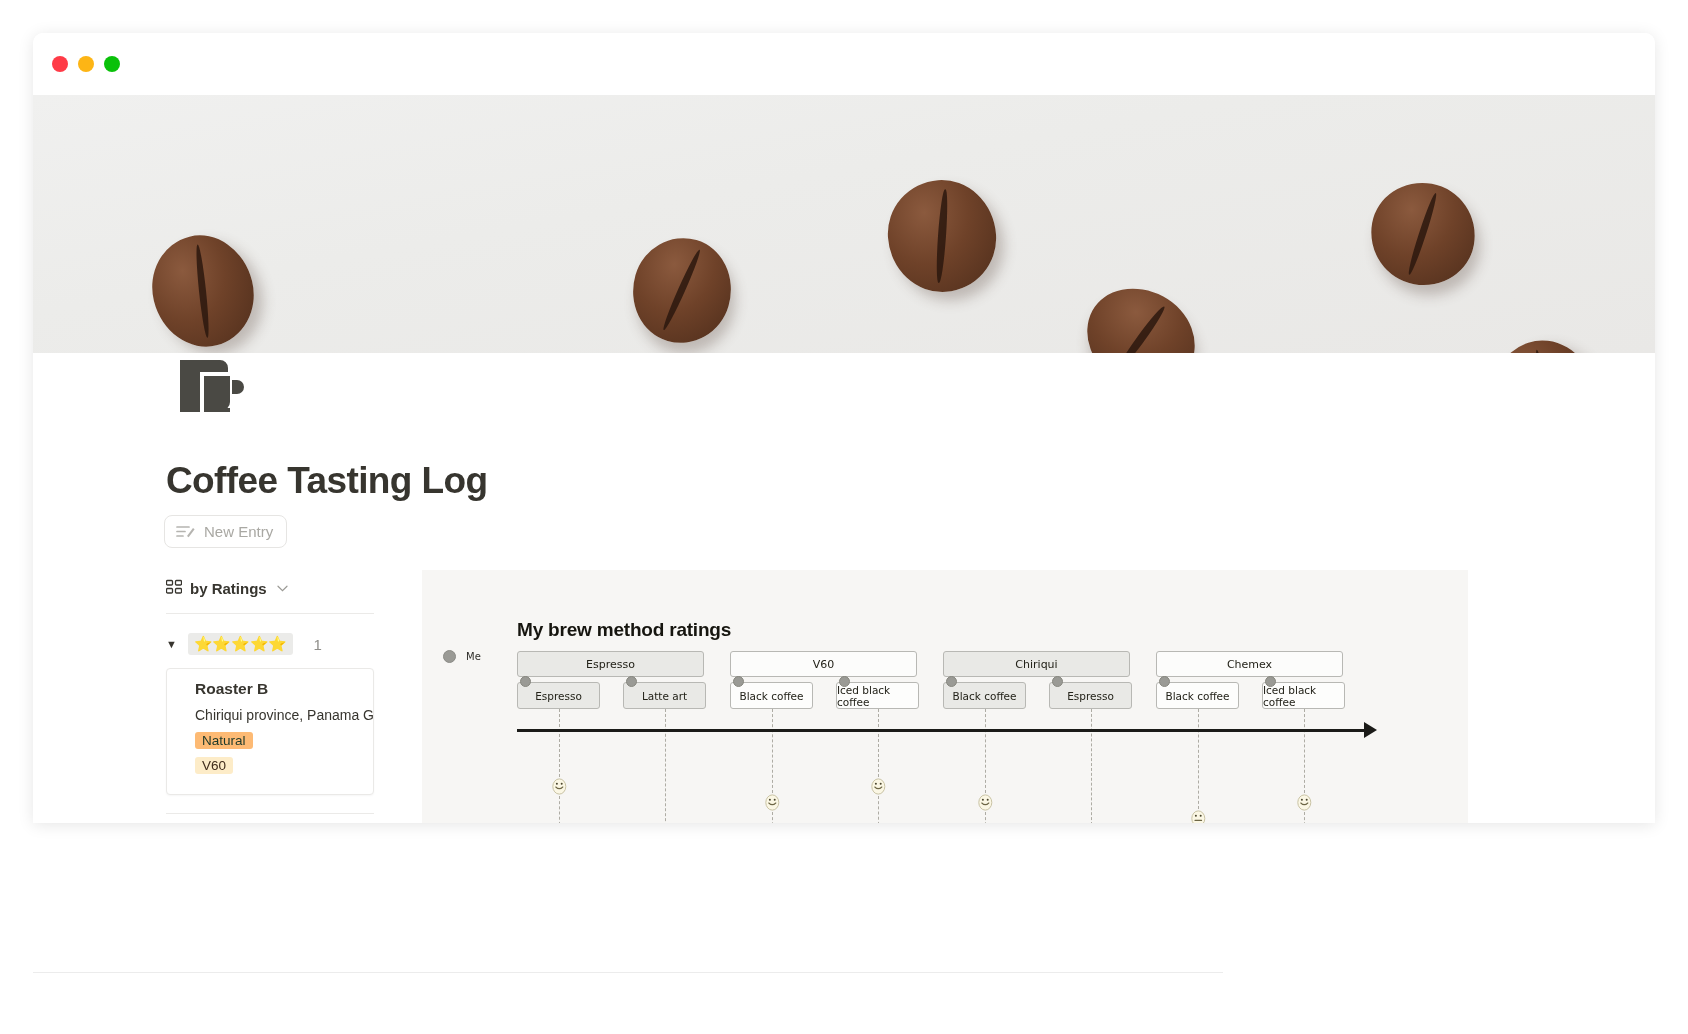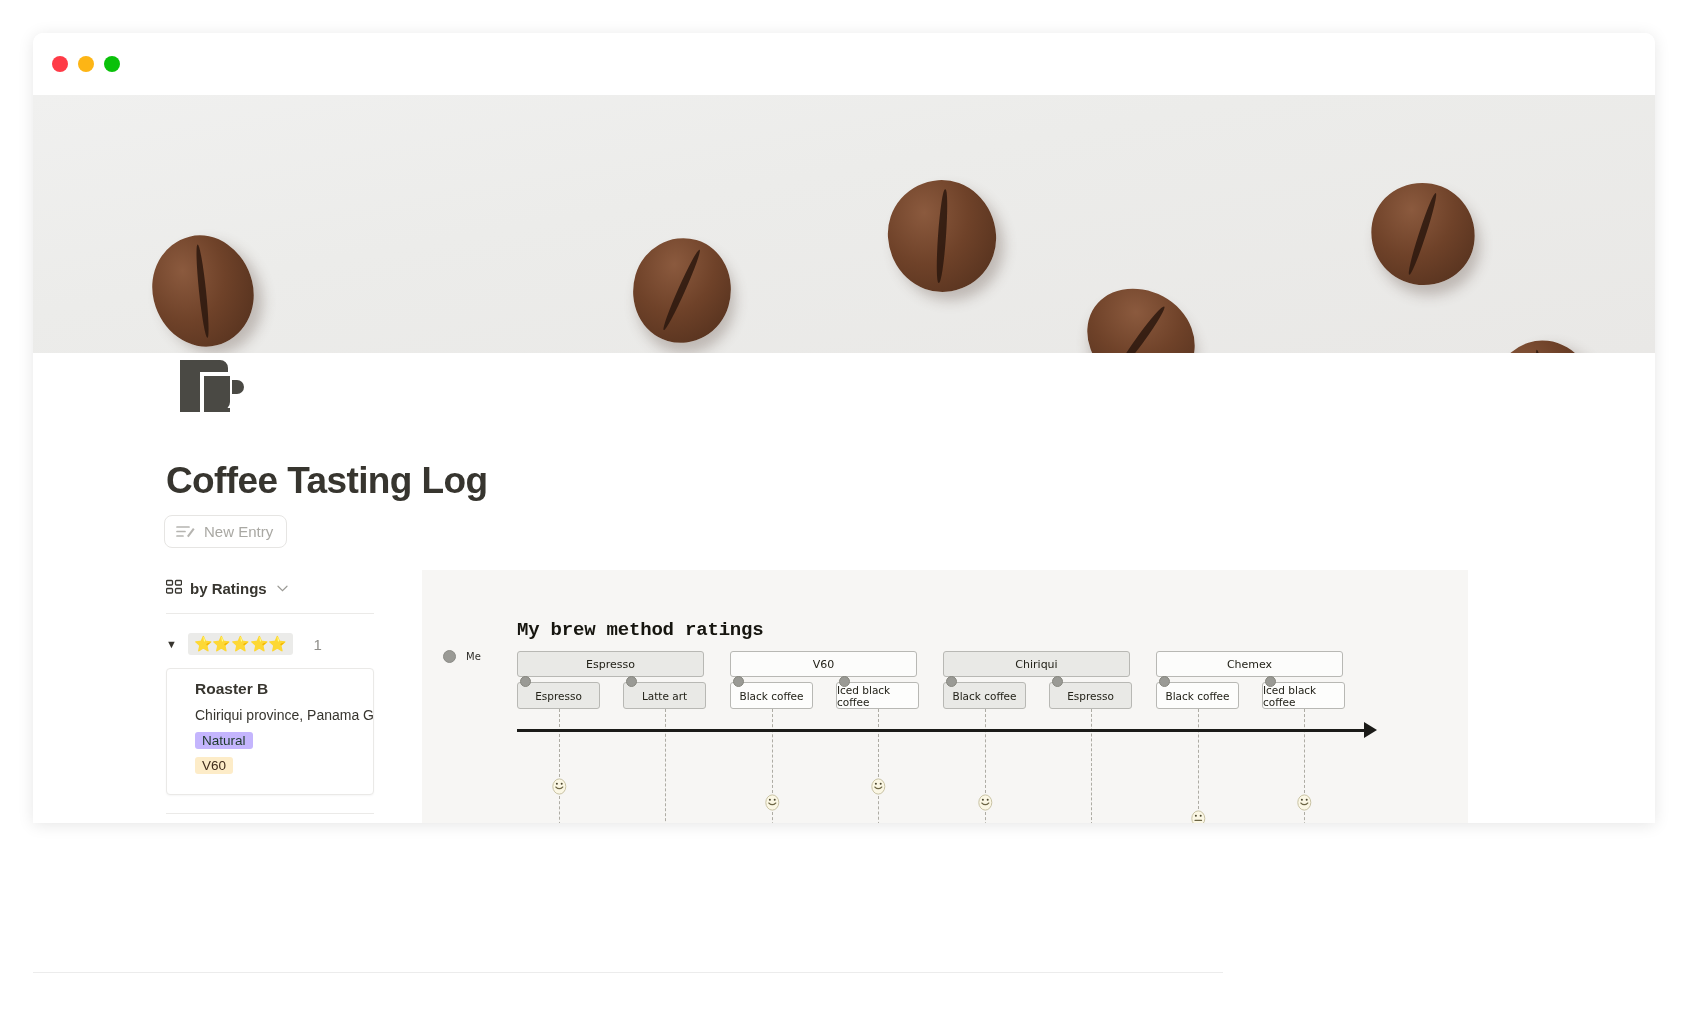--- a/index.html
+++ b/index.html
@@ -197,41 +197,41 @@
     white-space: nowrap;
     margin-bottom: 8px;
   }
   .pill {
     display: inline-block;
     font-size: 13.5px;
     padding: 1px 7px;
     border-radius: 3px;
     margin-bottom: 7px;
   }
-  .pill.green  { background: #c4b5fd; color: #1c3829; text-align: right; }
+  .pill.green  { background: #fdba74; color: #1c3829; text-align: right; }
   .pill.yellow { background: #fdecc8; color: #402c1b; }
 
   
   .diagram {
     position: absolute;
     left: 389px;
     top: 537px;
     width: 1046px;
     height: 286px;
     background: #f7f6f4;
     overflow: hidden;
   }
   .diagram-title {
     position: absolute;
     left: 95px;
     top: 49px;
     font-size: 19px;
     font-weight: 700;
     color: #16150f;
-    font-family: Liberation Mono, monospace;
+    font-family: Liberation Sans, sans-serif;
     letter-spacing: -0.2px;
   }
   .legend {
     position: absolute;
     left: 21px;
     top: 80px;
     display: flex;
     align-items: center;
     gap: 10px;
   }

